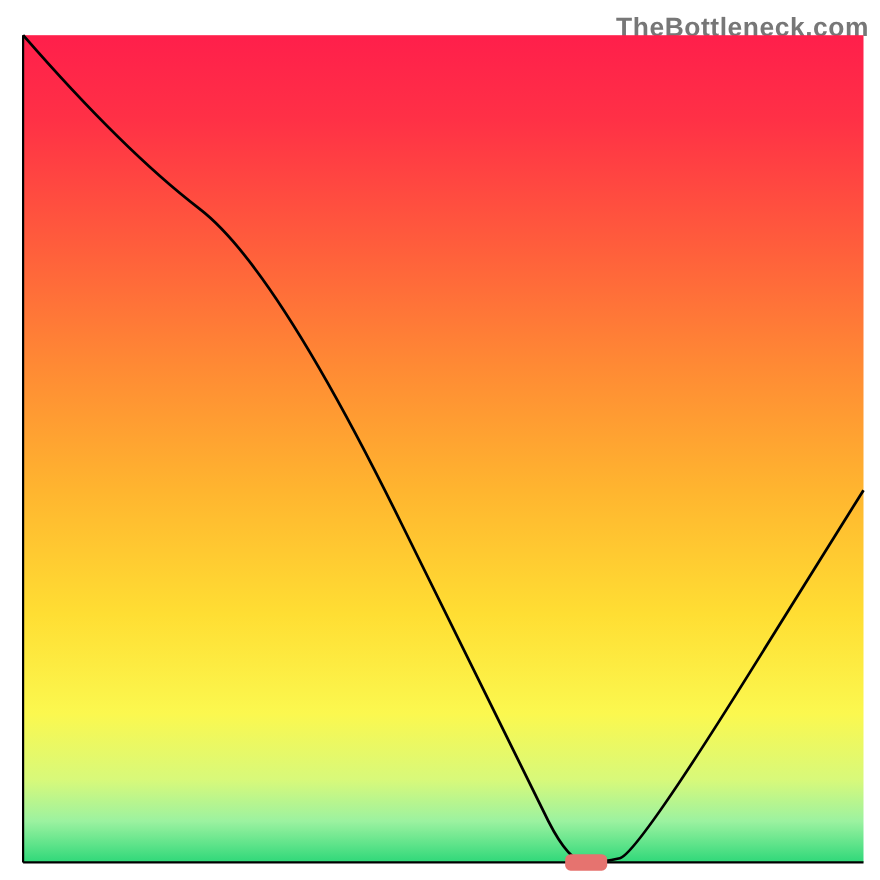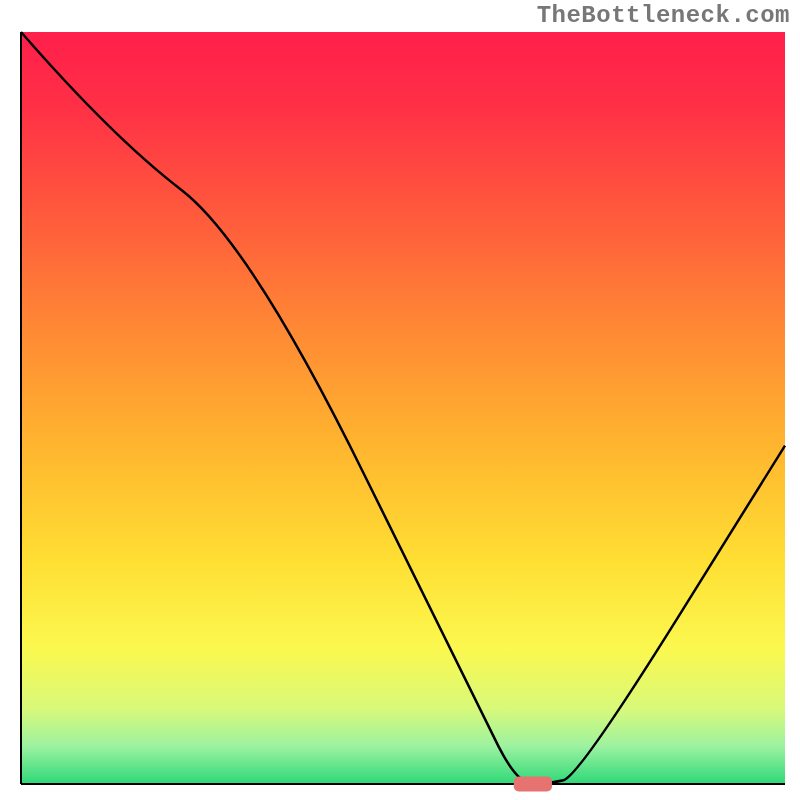--- a/index.html
+++ b/index.html
@@ -10,23 +10,23 @@
     background: #ffffff;
     overflow: hidden;
   }
   .frame {
     position: relative;
     width: 800px;
     height: 800px;
   }
   .watermark {
     position: absolute;
-    top: 2px;
+    top: 12px;
     right: 10px;
-    font-family: Liberation Mono, monospace;
+    font-family: Liberation Sans, sans-serif;
     font-size: 24px;
     font-weight: bold;
     color: #777777;
     letter-spacing: 0.5px;
   }
   svg.plot {
     position: absolute;
     left: 0;
     top: 0;
     width: 800px;

